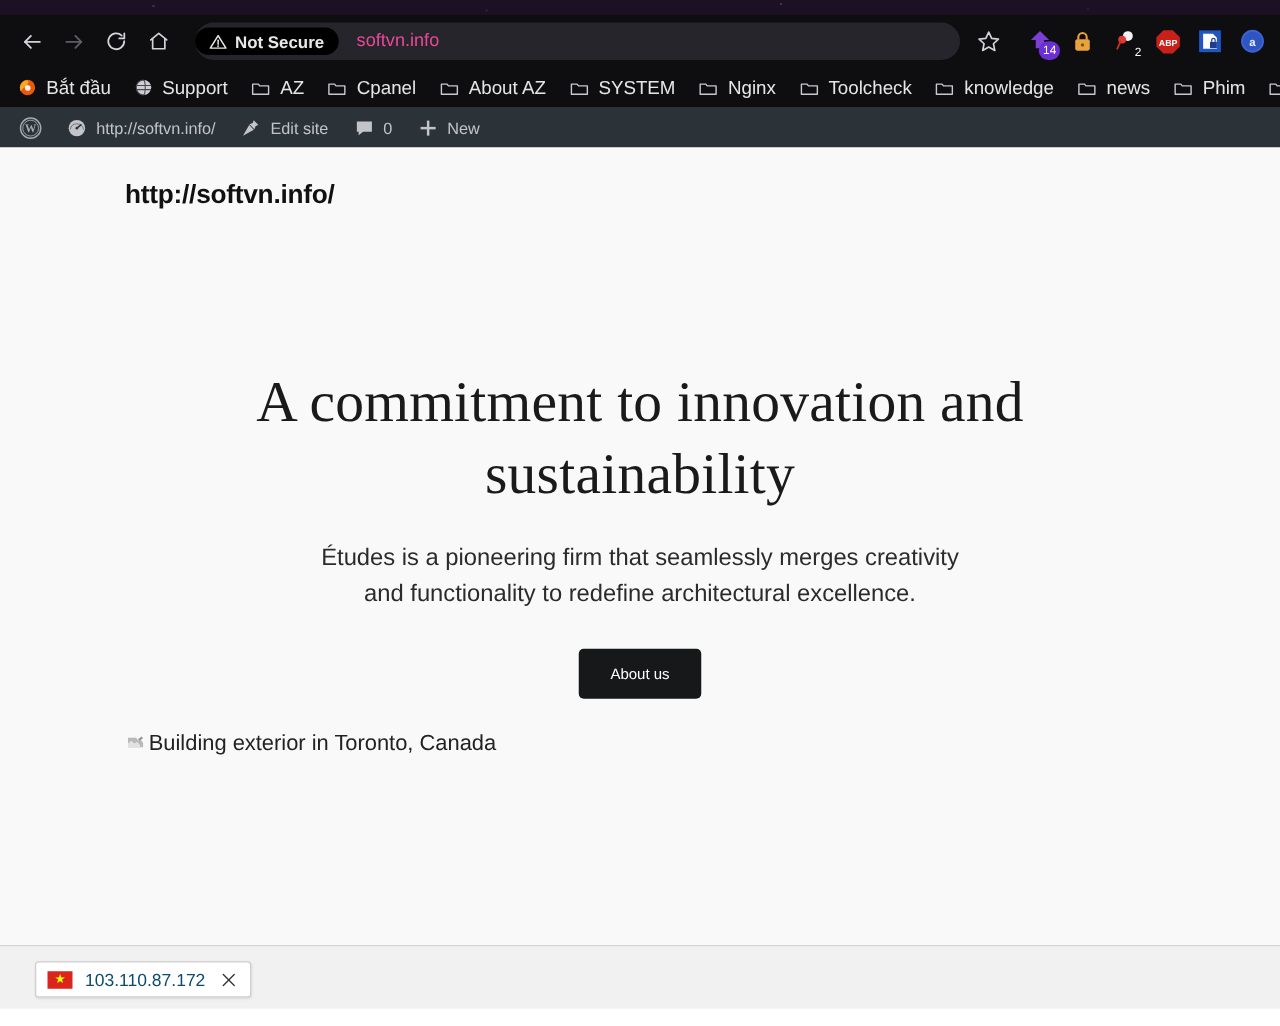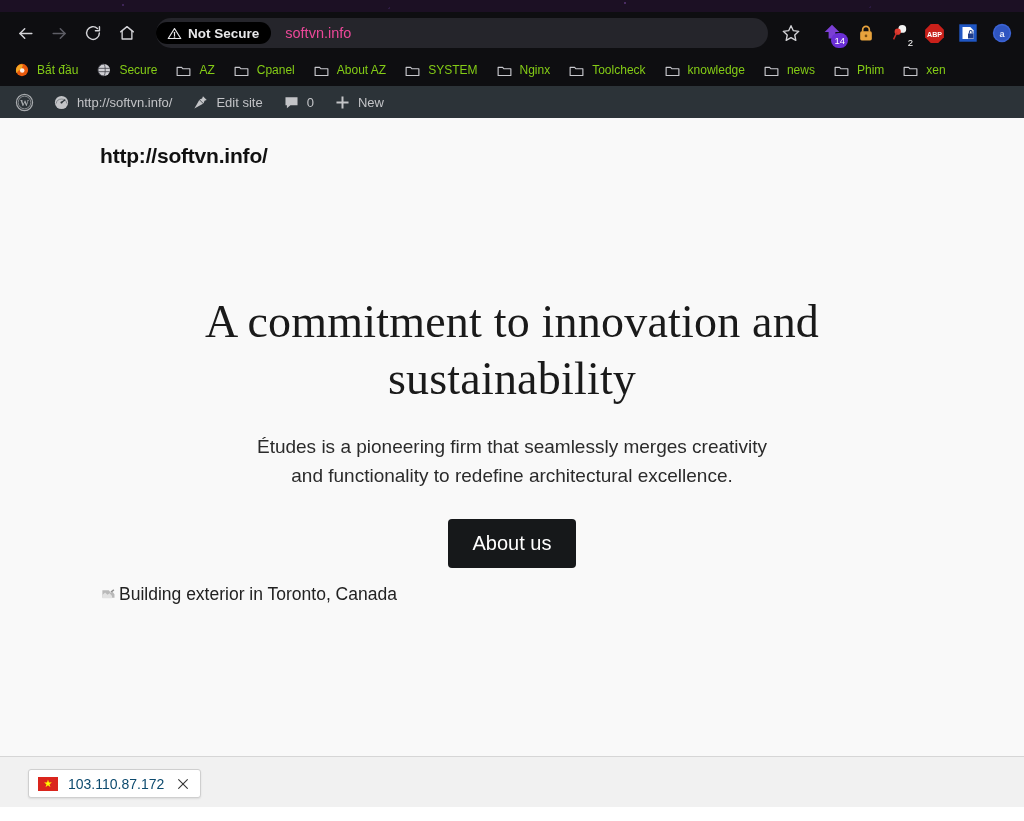--- a/index.html
+++ b/index.html
@@ -128,22 +128,22 @@
   .bm {
     display: flex;
     align-items: center;
     gap: 7px;
     padding: 4px 8px;
     border-radius: 5px;
     white-space: nowrap;
     flex: none;
   }
   .bm-label {
-    color: #84cc16;
-    font-size: 12px;
+    color: #e5e5e5;
+    font-size: 15px;
   }
   .folder-icon { display: block; }
 
   
   .adminbar {
     height: 32px;
     background: #2c3338;
     display: flex;
     align-items: center;
     padding-left: 6px;
@@ -198,21 +198,21 @@
     color: #2b2b2b;
     line-height: 1.52;
     max-width: 540px;
     margin: 26px auto 0;
   }
   .about-btn {
     display: inline-block;
     margin-top: 28px;
     background: #16181a;
     color: #ffffff;
-    font-size: 20px;
+    font-size: 12px;
     padding: 13px 25px;
     border: none;
     border-radius: 4px;
     font-family: "Liberation Sans", sans-serif;
   }
   .broken-img {
     position: absolute;
     left: 100px;
     top: 466px;
     display: flex;
@@ -382,21 +382,21 @@
         <circle cx="12.3" cy="12.6" r="3.4" fill="#ffffff" opacity="0.9"></circle>
       </svg>
       <span class="bm-label">Bắt đầu</span>
     </div>
 
     <div class="bm">
       <svg width="16" height="16" viewBox="0 0 24 24">
         <circle cx="12" cy="12" r="9" fill="#cfcfd4"></circle>
         <path d="M12 3c2.4 2.4 2.4 15.6 0 18M3.3 9.5h17.4M3.3 14.5h17.4M12 3a9 9 0 0 0 0 18" fill="none" stroke="#4a4a52" stroke-width="1.3"></path>
       </svg>
-      <span class="bm-label">Secure</span>
+      <span class="bm-label">Support</span>
     </div>
 
     <div class="bm">
       <svg class="folder-icon" width="17" height="17" viewBox="0 0 24 24" fill="none" stroke="#c8c8cd" stroke-width="1.6" stroke-linejoin="round">
           <path d="M3 7.5h6.4l1.6 2H21v9.5H3Z"></path>
         </svg>
       <span class="bm-label">AZ</span>
     </div>
 
     <div class="bm">

